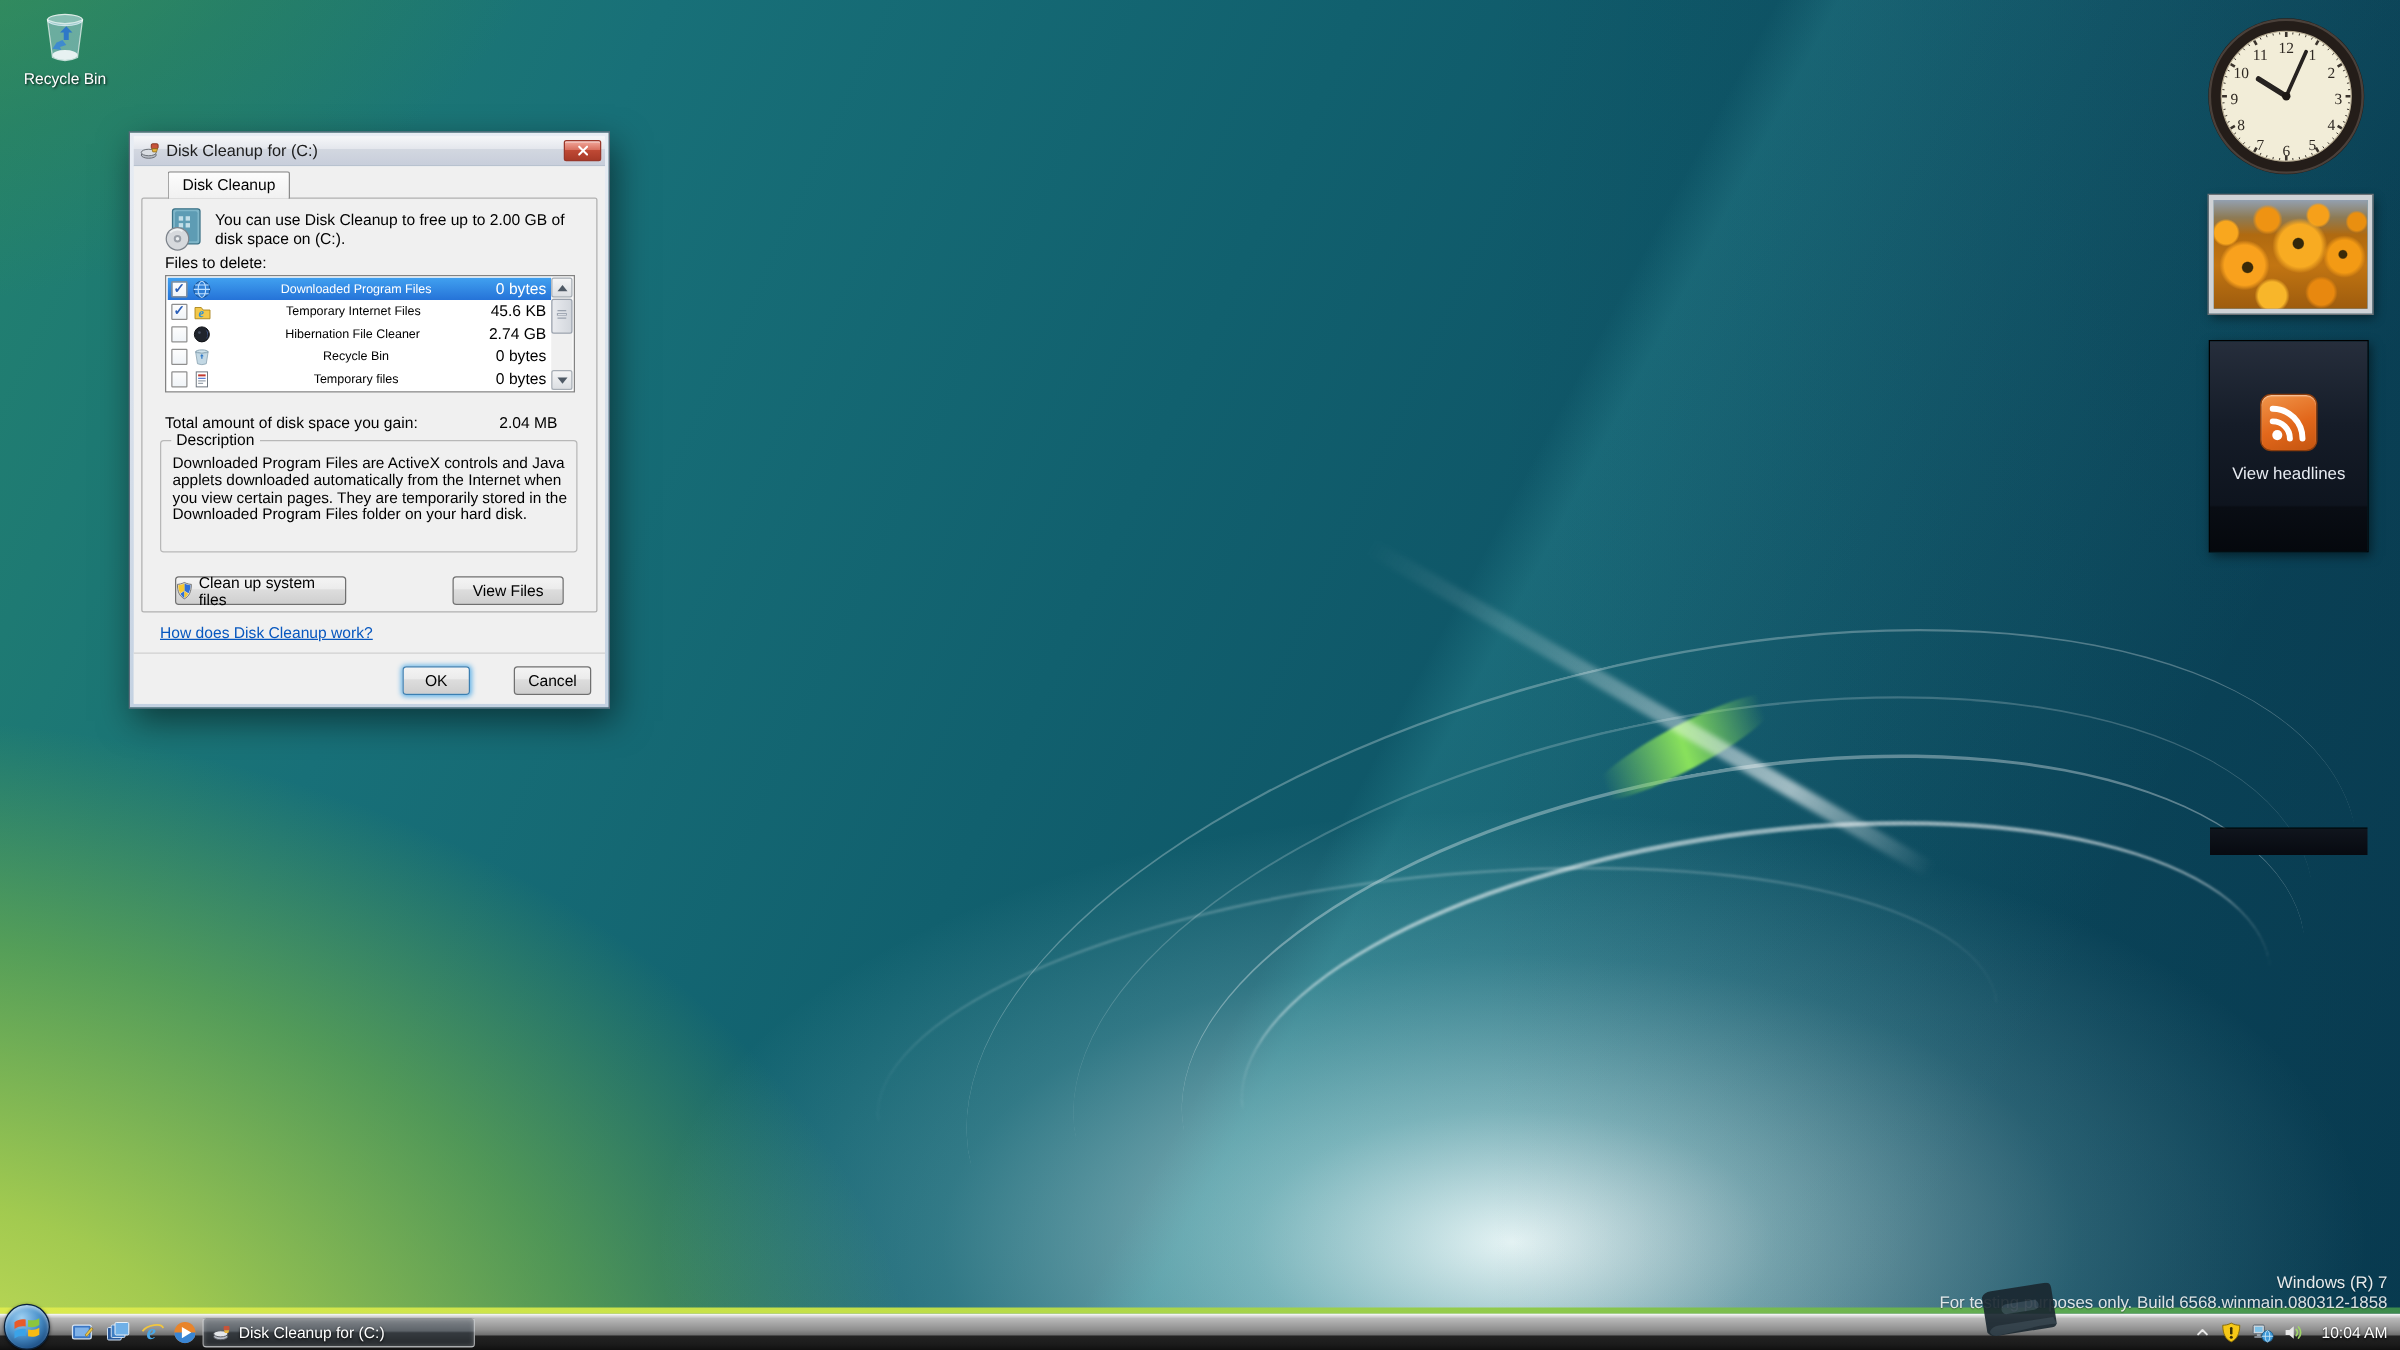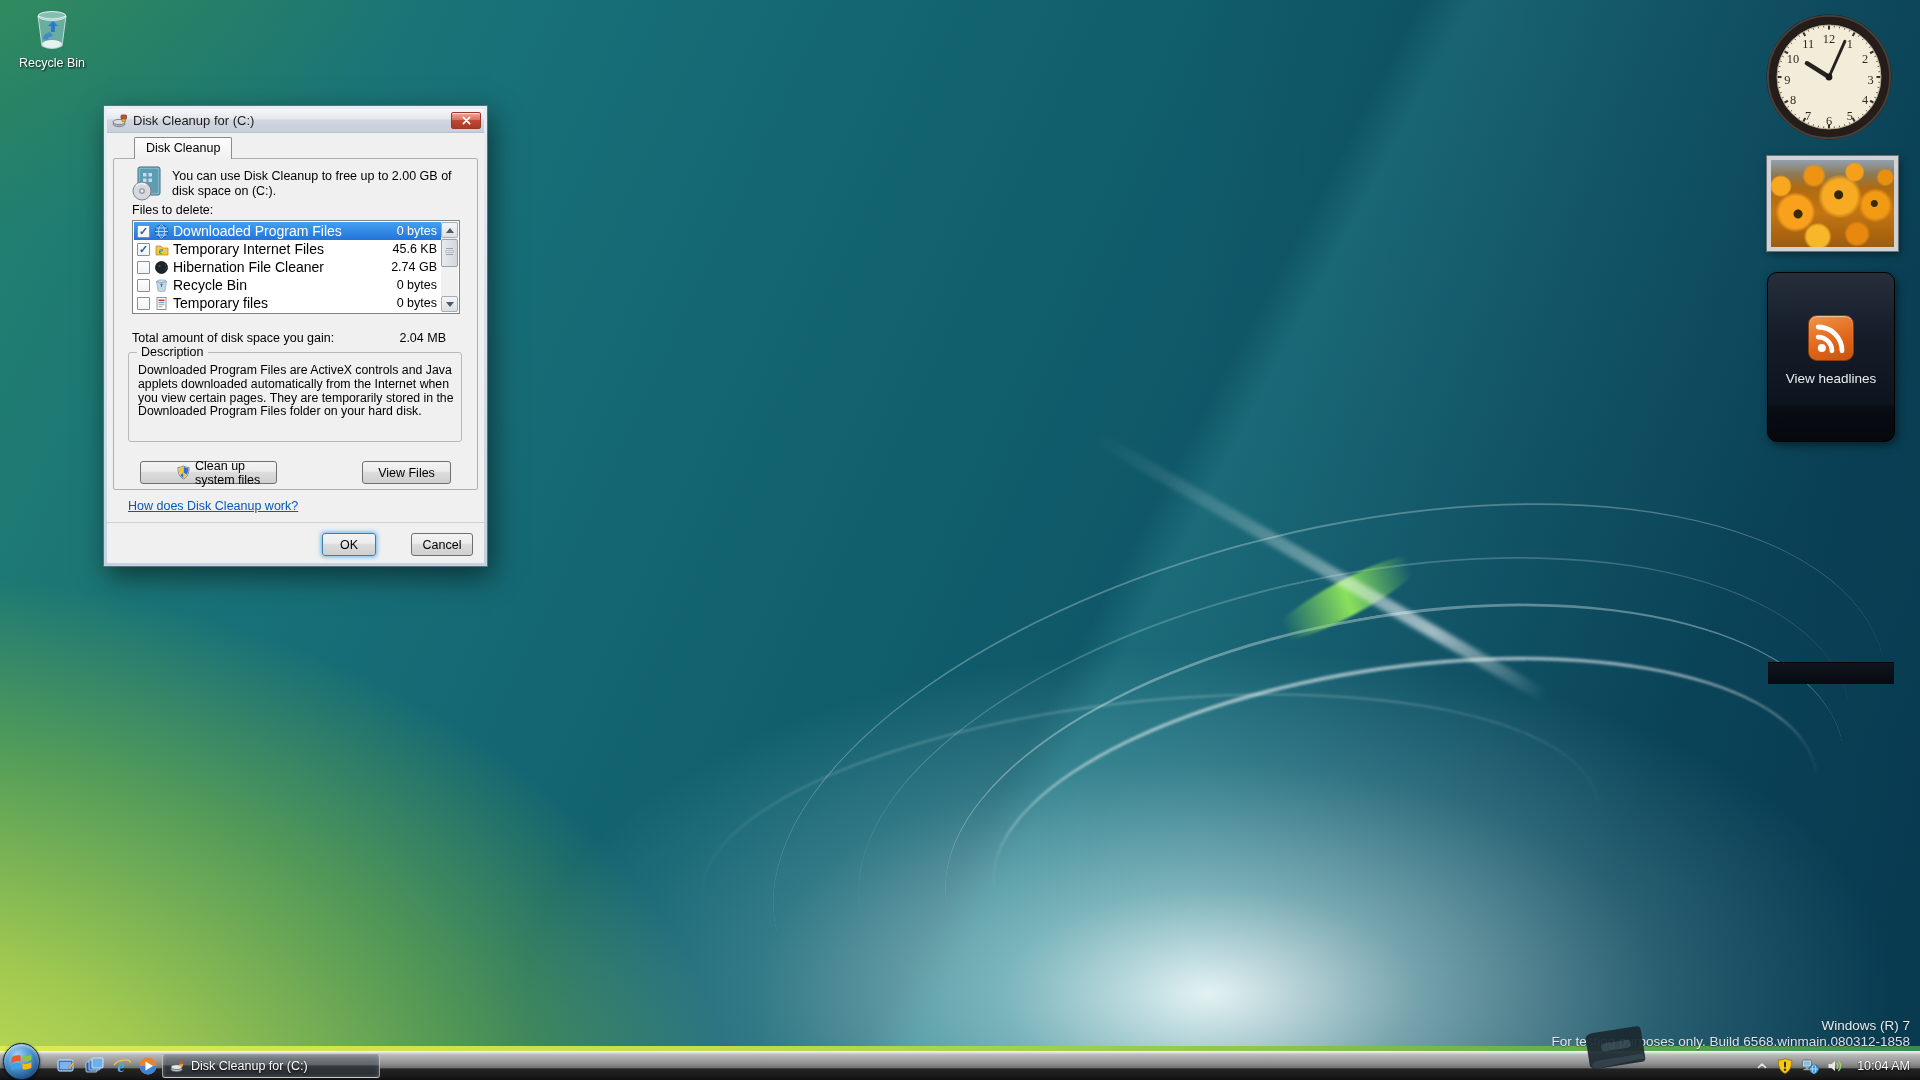--- a/index.html
+++ b/index.html
@@ -52,21 +52,21 @@
       radial-gradient(circle 19px at 85% 52%, #f39a14 0 13px, transparent 17px),
       radial-gradient(circle 16px at 38% 88%, #f8b62a 0 11px, transparent 14px),
       radial-gradient(circle 15px at 70% 85%, #e8880f 0 10px, transparent 13px),
       radial-gradient(circle 13px at 8% 30%, #f9a71e 0 9px, transparent 11px),
       radial-gradient(circle 14px at 35% 18%, #ef9312 0 9px, transparent 12px),
       radial-gradient(circle 12px at 68% 14%, #f6a01a 0 8px, transparent 10px),
       radial-gradient(circle 11px at 93% 20%, #e98f10 0 7px, transparent 9px),
       linear-gradient(180deg, #93a0b0 0%, #8d7b56 16%, #b06a10 32%, #c27512 60%, #9e5c0e 100%);
   }
   .gadget-rss { position:absolute; left:1767px; top:272px; width:128px; height:170px;
-    border:1px solid #000; border-radius:10px;
+    border:1px solid #000; border-radius:0;
     background:linear-gradient(180deg, #262e3c 0%, #151c28 40%, #0e141e 78%, #090d14 79%, #05080d 100%);
     box-shadow:2px 3px 8px rgba(0,0,0,0.5); text-align:center; }
   .gadget-rss .rss-badge { width:46px; height:46px; margin:42px auto 10px auto; border-radius:9px;
     background:linear-gradient(160deg, #f0954a 0%, #e2671b 55%, #c45510 100%);
     border:1px solid #8a3c0c; box-shadow:inset 0 1px 1px rgba(255,255,255,0.5); position:relative; }
   .gadget-rss .headlines { color:#e8ecf2; font-size:13.5px; }
   .gadget-rss .footer { position:absolute; bottom:0; left:0; right:0; height:22px;
     border-top:1px solid #000; background:linear-gradient(180deg,#10151d,#070a10); }
 
   
@@ -95,21 +95,21 @@
 
   .files-label { position:absolute; left:18px; top:44px; }
   .filelist { position:absolute; left:18px; top:61px; width:328px; height:94px;
     border:1px solid #838383; background:#fff; }
   .rows { position:absolute; left:1px; top:1px; right:18px; bottom:1px; overflow:hidden; }
   .frow { height:18px; display:flex; align-items:center; padding-left:3px; position:relative; cursor:default; }
   .frow .cb { width:13px; height:13px; border:1px solid #8e8e8e; background:linear-gradient(180deg,#fdfdfd,#f0f4f8);
     border-radius:1px; margin-right:4px; flex:none; display:flex; align-items:center; justify-content:center;
     font-size:11px; font-weight:bold; color:#2b5fb8; line-height:1; }
   .frow .ficon { width:15px; height:15px; margin-right:4px; flex:none; }
-  .frow .fname { flex:1; white-space:nowrap; overflow:hidden; font-size:14px; }
+  .frow .fname { flex:1; white-space:nowrap; overflow:hidden; font-size:10px;text-align:center; }
   .frow .fsize { font-size:12.5px; padding-right:4px; }
   .frow.selected { background:linear-gradient(180deg,#41a1f0 0%, #2573d8 100%); color:#fff; }
   .scroll { position:absolute; right:1px; top:1px; width:17px; bottom:1px; background:#f0f0f0; }
   .sbtn { position:absolute; left:0; width:17px; height:16px; border:1px solid #a6adb5; border-radius:2px;
     background:linear-gradient(180deg,#f4f5f6,#dcdfe3); display:flex; align-items:center; justify-content:center; }
   .sbtn.up { top:0; } .sbtn.down { bottom:0; }
   .tri-up { width:0; height:0; border-left:4px solid transparent; border-right:4px solid transparent; border-bottom:5px solid #4f5a66; }
   .tri-down { width:0; height:0; border-left:4px solid transparent; border-right:4px solid transparent; border-top:5px solid #4f5a66; }
   .sthumb { position:absolute; left:0; top:17px; width:17px; height:28px; border:1px solid #98a0ac; border-radius:2px;
     background:linear-gradient(90deg,#e8eaee,#d3d7dd); }
@@ -120,21 +120,21 @@
   .total-value { position:absolute; right:14px; top:0; }
 
   .descgroup { position:absolute; left:14px; top:193px; width:334px; height:90px;
     border:1px solid #b8b8b8; border-radius:3px; }
   .descgroup .glabel { position:absolute; left:8px; top:-8px; background:#f0f0f0; padding:0 4px; }
   .descgroup .gtext { position:absolute; left:9px; top:11px; width:316px; font-size:12.3px; line-height:13.8px; }
 
   .vbtn { position:absolute; height:23px; border:1px solid #707070; border-radius:3px; font-size:12.5px;
     background:linear-gradient(180deg,#f4f4f4 0%, #ebebeb 45%, #dddddd 46%, #cfcfcf 100%);
     display:flex; align-items:center; justify-content:center; cursor:pointer; color:#000; }
-  .btn-cleanup { left:26px; top:302px; width:137px; gap:5px;padding-left:36px; }
+  .btn-cleanup { left:26px; top:302px; width:137px; gap:5px; }
   .btn-viewfiles { left:248px; top:302px; width:89px; }
 
   .help-link { position:absolute; left:21px; top:366px; color:#0757bf; text-decoration:underline; cursor:pointer; font-size:12.5px; }
 
   .footer { position:absolute; left:0; right:0; top:389px; bottom:0; border-top:1px solid #cfcfcf; background:#f0f0f0; }
   .btn-ok { left:215px; top:10px; width:54px; border:1px solid #3c7fb1; box-shadow:0 0 4px 1px #67b5e8; }
   .btn-cancel { left:304px; top:10px; width:62px; }
 
   
   .taskbar { position:absolute; left:0; top:1051px; width:100%; height:29px;

